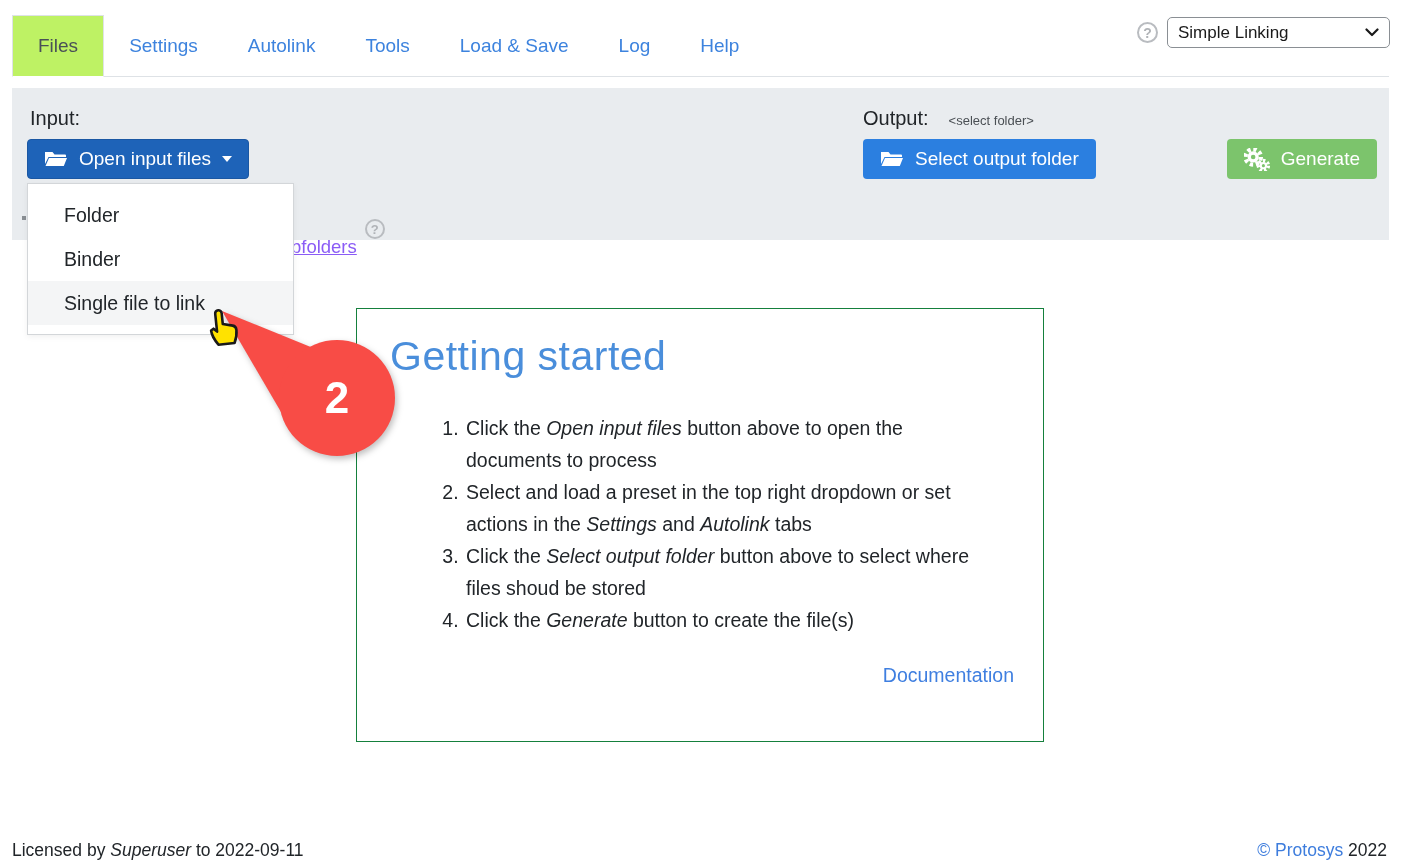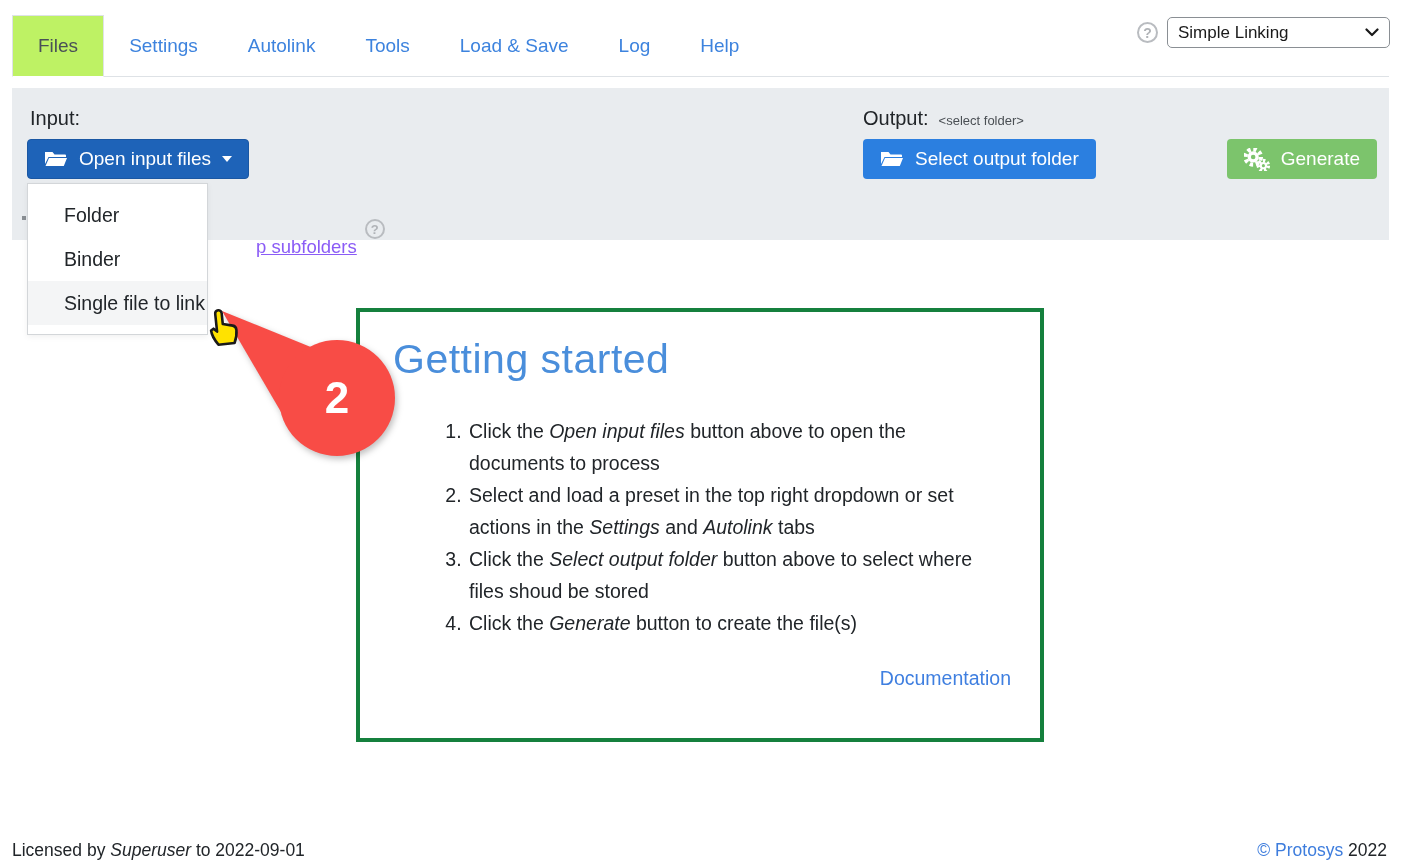--- a/index.html
+++ b/index.html
@@ -18,46 +18,46 @@
                  color:#b0b3b7; font-size:14px; font-weight:bold; display:flex;
                  align-items:center; justify-content:center; }
   .preset-select { width:223px; height:31px; border:1px solid #8a8f94; border-radius:5px;
                    background:#fff; display:flex; align-items:center; padding:0 10px;
                    font-size:17px; color:#1a1a1a; justify-content:space-between; cursor:pointer;gap:32px; }
 
   
   .toolbar { position:absolute; left:12px; right:12px; top:88px; height:152px; background:#e9ecef; z-index:1; }
   .lbl { font-size:20px; color:#212529; }
   .input-label { position:absolute; left:18px; top:19px; }
-  .output-group { position:absolute; left:851px; top:19px; display:flex; align-items:baseline; gap:10px; }
+  .output-group { position:absolute; left:851px; top:19px; display:flex; align-items:baseline; gap:20px; }
   .output-placeholder { font-size:13px; color:#4a4f54; }
   .btn { height:40px; display:inline-flex; align-items:center; border-radius:4px;
          color:#fff; font-size:19px; padding:0 16px; cursor:pointer; border:1px solid transparent; }
   .btn-open { position:absolute; left:15px; top:51px; background:#1e63b8; border-color:#1a57a3; }
   .btn-select-output { position:absolute; left:851px; top:51px; background:#2b7fe0; }
   .btn-generate { position:absolute; right:12px; top:51px; background:#7cc46c; }
   .btn .ico { margin-right:11px; display:inline-flex; }
   .caret-down { display:inline-block; width:0; height:0; margin-left:11px;
                 border-left:5px solid transparent; border-right:5px solid transparent;
                 border-top:6px solid #fff; }
   .subfolders-frag { position:absolute; left:244px; top:112px; display:flex; align-items:center; gap:8px; }
   .subfolders-frag a { font-size:18.5px; color:#8b5cf6; text-decoration:underline;margin-top:36px; }
   .checkbox-sliver { position:absolute; left:10px; top:128px; width:4px; height:4px; background:#8a8f94; }
 
   
-  .dropdown-menu { position:absolute; left:27px; top:183px; width:181px; z-index:5;
+  .dropdown-menu { position:absolute; left:27px; top:183px; width:267px; z-index:5;
                    background:#fff; border:1px solid #d3d6d9; padding:9px 0;
                    box-shadow:0 2px 6px rgba(0,0,0,0.06); }
   .dropdown-item { height:44px; display:flex; align-items:center; padding-left:36px;
                    font-size:19.5px; color:#212529; cursor:pointer; }
   .dropdown-item.hover { background:#f4f5f6; }
 
   
   .panel { position:absolute; left:356px; top:308px; width:688px; height:434px;
-           border:4px solid #15803d; background:#fff; }
+           border:1px solid #15803d; background:#fff; }
   .panel-title { position:absolute; left:33px; top:24px; font-size:41px; font-weight:300;
                  color:#4a8edb; letter-spacing:0.5px; }
   .steps { position:absolute; left:60px; top:104px; width:566px; font-size:19.5px;
            color:#212529; line-height:1.64; padding-left:26px; }
   .steps li { padding-left:2px;margin-left:21px; }
   .doc-link { position:absolute; right:29px; top:355px; font-size:19.5px; color:#3f7fe0; cursor:pointer;margin-left:16px; }
 
   
   .callout-svg { position:absolute; left:195px; top:292px; z-index:8; pointer-events:none; }
   .callout-num { position:absolute; left:277px; top:370px; width:120px; height:56px; z-index:9;
@@ -166,19 +166,19 @@
   <svg class="callout-svg" width="210" height="175" viewBox="0 0 210 175" style="filter:drop-shadow(2px 3px 3px rgba(0,0,0,0.25));">
     <polygon points="27,19 128,60 86,120" fill="#f84c46"></polygon>
     <circle cx="142" cy="106" r="58" fill="#f84c46"></circle>
   </svg>
   <div class="callout-num">2</div>
 
   <svg class="cursor-svg" width="42" height="44" viewBox="0 0 32 34" style="transform:rotate(-6deg);">
     <path d="M11 31 C9 28 6.5 23 6.5 19.5 L8.5 18.3 L11 20.8 L11 7 C11 5.6 12.1 4.5 13.5 4.5 C14.9 4.5 16 5.6 16 7 L16 15.5 L23.5 17.5 C25.2 18 26 19.3 26 21 C26 24.5 24.8 28.2 23.5 31 Z" fill="#ffe200" stroke="#1a1a1a" stroke-width="2" stroke-linejoin="round"></path>
   </svg>
 
-  <div class="footer-left"><span>Licensed by </span><i>Superuser</i><span> to 2022-09-01</span></div>
+  <div class="footer-left"><span>Licensed by </span><i>Superuser</i><span> to 2022-09-11</span></div>
   <div class="footer-right">
     <span class="link">© Protosys</span>
     <span class="year">2022</span>
   </div>
 
 </div>
 
 </body></html>

